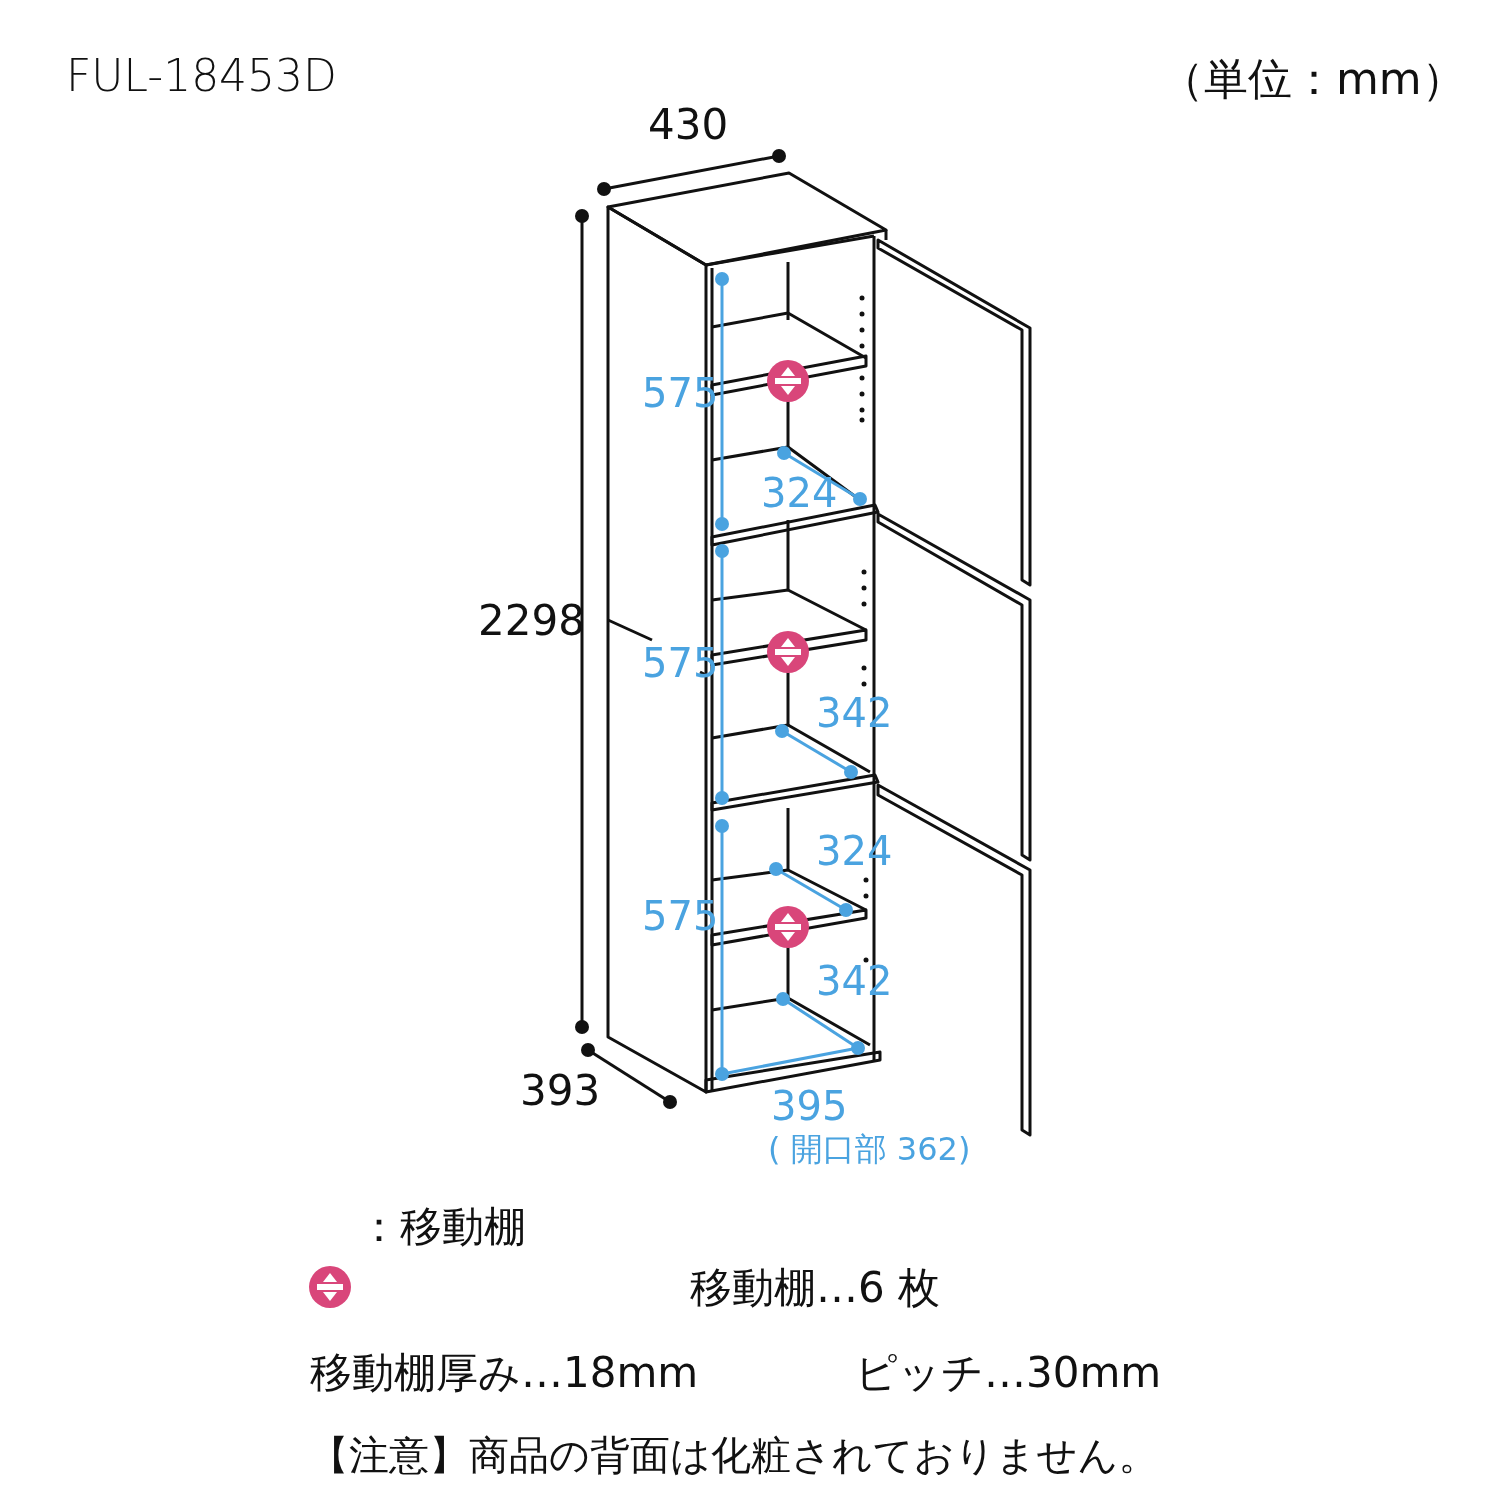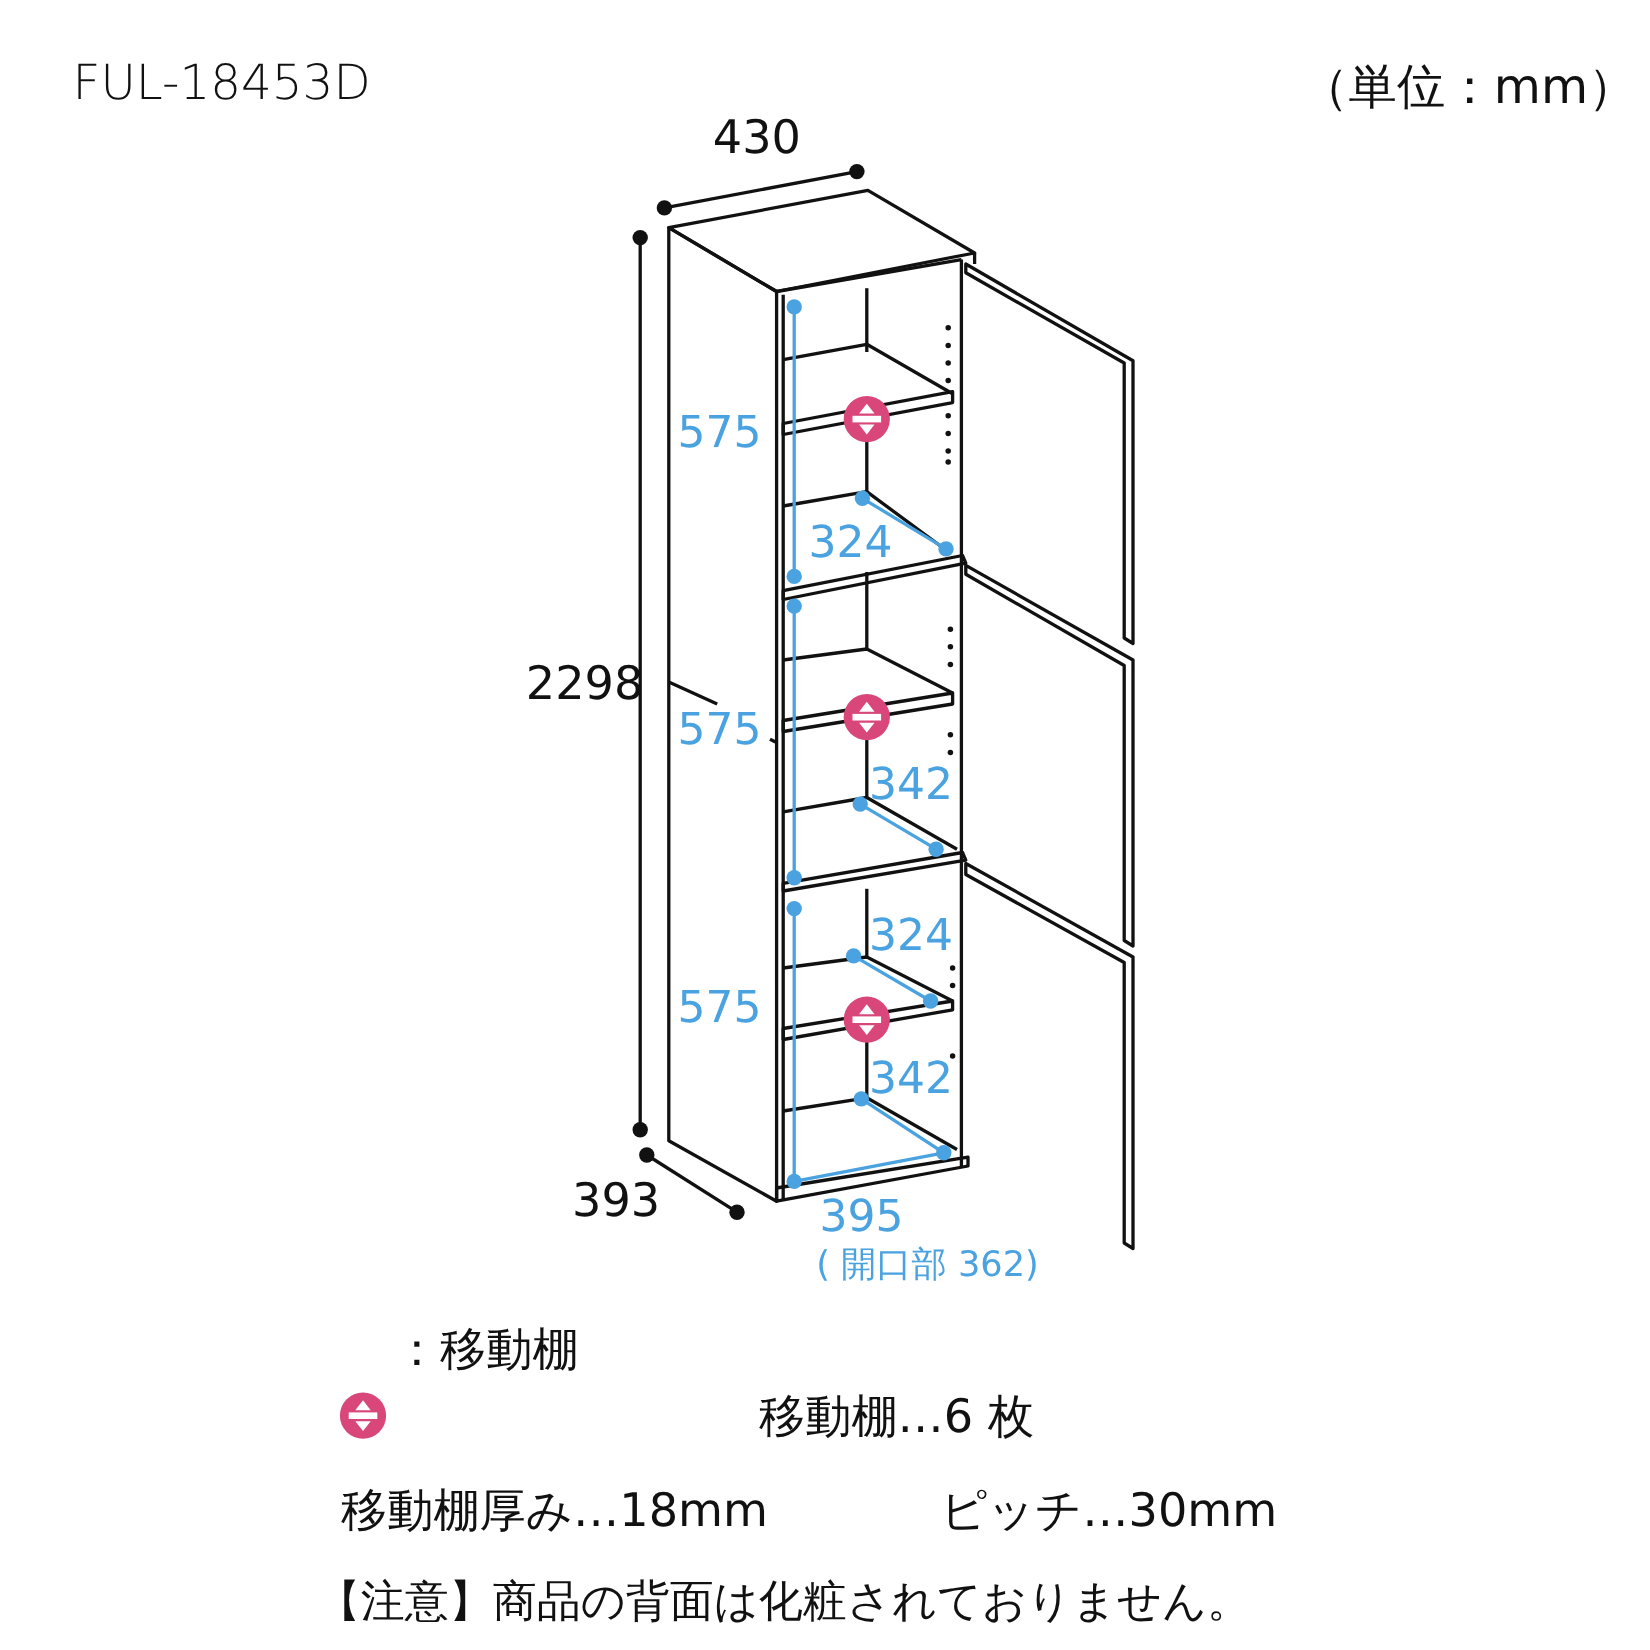--- a/index.html
+++ b/index.html
@@ -1,24 +1,24 @@
 <!DOCTYPE html>
 <html><head>
 <meta charset="utf-8">
 <style>
   html,body{margin:0;padding:0;background:#fff;}
   body{width:1500px;height:1500px;position:relative;overflow:hidden;font-family:"DejaVu Sans",sans-serif;color:#111;}
   .abs{position:absolute;white-space:nowrap;}
   #model{left:66px;top:50px;font-size:44px;font-weight:300;letter-spacing:0px;}
-  #unit{left:1160px;top:50px;font-size:44px;margin-left:22px;}
+  #unit{left:1160px;top:50px;font-size:44px;}
   svg{position:absolute;left:0;top:0;}
   .dim{font-size:40px;}
-  .blue{color:#4aa3e0;}
+  .blue{color:#4aa3e0;margin-left:26px;}
   .legend{font-size:42px;}
-  .note{font-size:40px;}
+  .note{font-size:40px;margin-left:21px;}
 </style>
 </head>
 <body>
 
 <div id="model" class="abs">FUL-18453D</div>
 <div id="unit" class="abs">（単位：mm）</div>
 
 <svg width="1500" height="1500" viewBox="0 0 1500 1500">
   <g stroke="#111" stroke-width="3" fill="none" stroke-linejoin="round">
 

